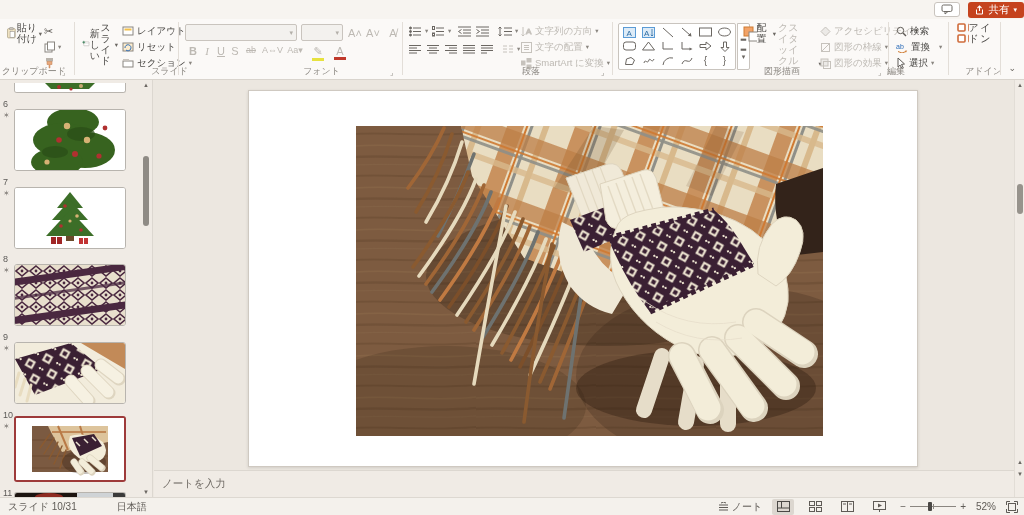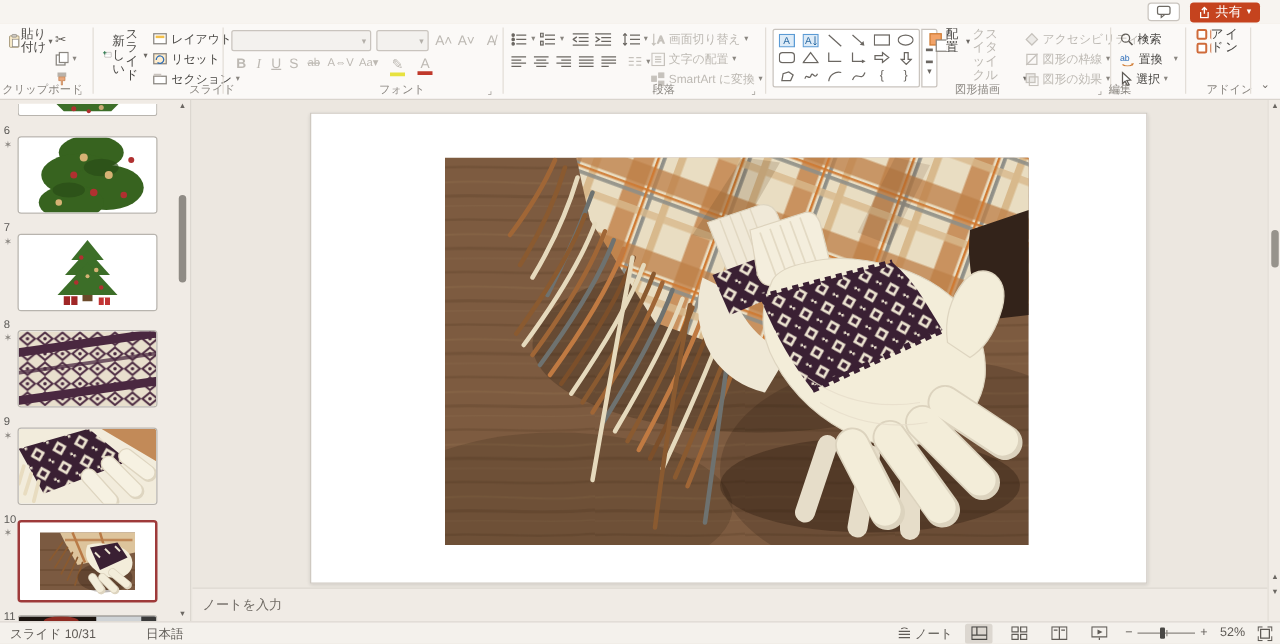--- a/index.html
+++ b/index.html
@@ -4,21 +4,21 @@
 <style>
 *{margin:0;padding:0;box-sizing:border-box}
 html,body{width:1024px;height:515px;overflow:hidden}
 body{font-family:"Liberation Sans","DejaVu Sans",sans-serif;background:#ece7e0;font-size:10px;color:#4a4845;position:relative}
 
 .titlebar{position:absolute;top:0;left:0;right:0;height:19px;background:#f7f4f0;display:flex;align-items:center;z-index:30}
 .tabs{display:flex;padding-left:6px}
 .tab{padding:0 9px;font-size:11px;line-height:19px;color:#3d3b39;position:relative;white-space:nowrap;cursor:default}
 .tab.active{font-weight:bold}
 .tab.active::after{content:"";position:absolute;left:8px;right:8px;bottom:1px;height:2px;background:#c5431e;border-radius:2px}
-.tb-right{margin-left:auto;display:flex;align-items:center;gap:8px;padding-right:16px}
+.tb-right{margin-left:auto;display:flex;align-items:center;gap:8px;padding-right:0}
 .comment-btn{width:26px;height:15px;border:1px solid #c9c4be;border-radius:3px;background:#fff;display:flex;align-items:center;justify-content:center}
 .share-btn{height:16px;background:#c5431e;color:#fff;border-radius:3px;display:flex;align-items:center;gap:4px;padding:0 7px;font-size:10.5px}
 .share-caret{font-size:7px;line-height:1}
 
 .ribbon{position:absolute;top:19px;left:0;right:0;height:61px;background:#fbf9f7;border-bottom:1px solid #d9d4cd;z-index:20}
 .rsep{position:absolute;top:3px;height:53px;width:1px;background:#e3ded8}
 .glabel{position:absolute;bottom:1px;font-size:9px;color:#8a8680;text-align:right;white-space:nowrap}
 .launcher{position:absolute;bottom:2px;font-size:8px;color:#a09c96}
 .bigbtn{position:absolute;top:3px;display:flex;flex-direction:row;align-items:center;font-size:10px;color:#4a4845;line-height:11px;cursor:default}
 .bigbtn .caret{font-size:6.5px;color:#6b6762;line-height:5px}
@@ -333,21 +333,21 @@
         </svg>
         <span class="caret">▾</span>
     </div>
     <div class="mrow dis" style="left:521px;top:5px">
       <svg width="11" height="11">
           <g stroke="#c6c2bc" fill="none">
             <path d="M2 1 v9 M0.5 8.5 L2 10 L3.5 8.5"></path>
             <text x="5" y="8" font-size="8" fill="#c6c2bc" stroke="none">A</text>
           </g>
         </svg>
-      <span>画面切り替え</span>
+      <span>文字列の方向</span>
         <span class="caret">▾</span>
     </div>
     <div class="mrow dis" style="left:521px;top:21px">
       <svg width="11" height="11">
           <g stroke="#c6c2bc" fill="none">
             <rect x="0.5" y="0.5" width="10" height="10"></rect>
             <line x1="3" y1="3.5" x2="8" y2="3.5"></line>
             <line x1="3" y1="5.5" x2="8" y2="5.5"></line>
             <line x1="3" y1="7.5" x2="8" y2="7.5"></line>
           </g>

